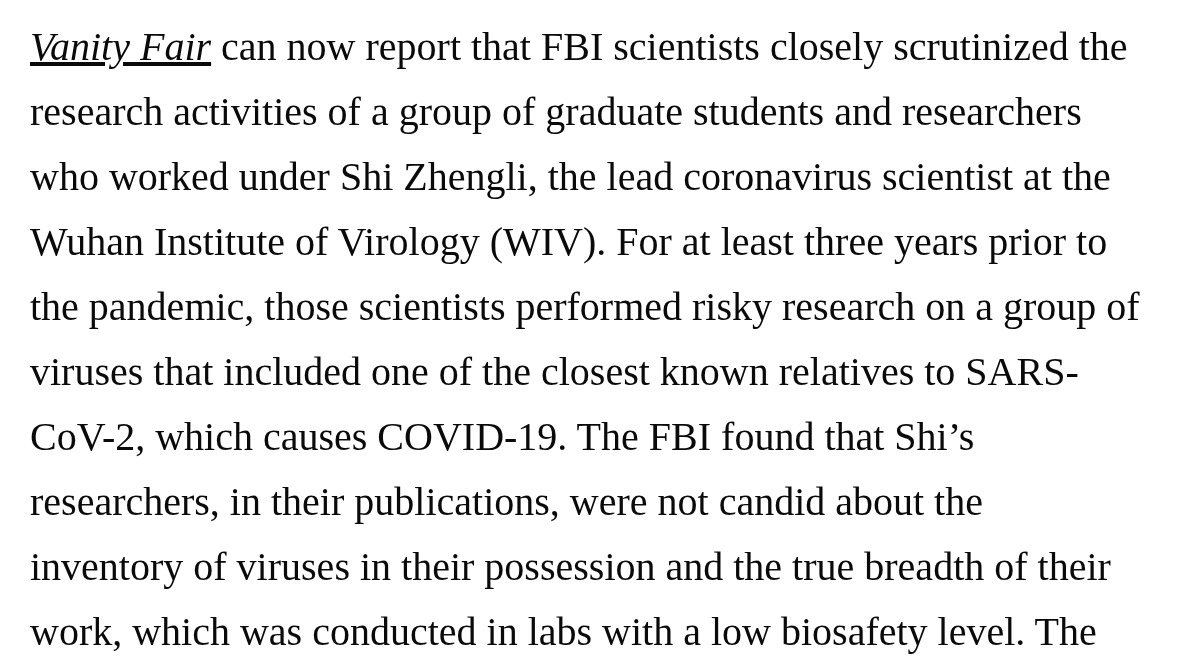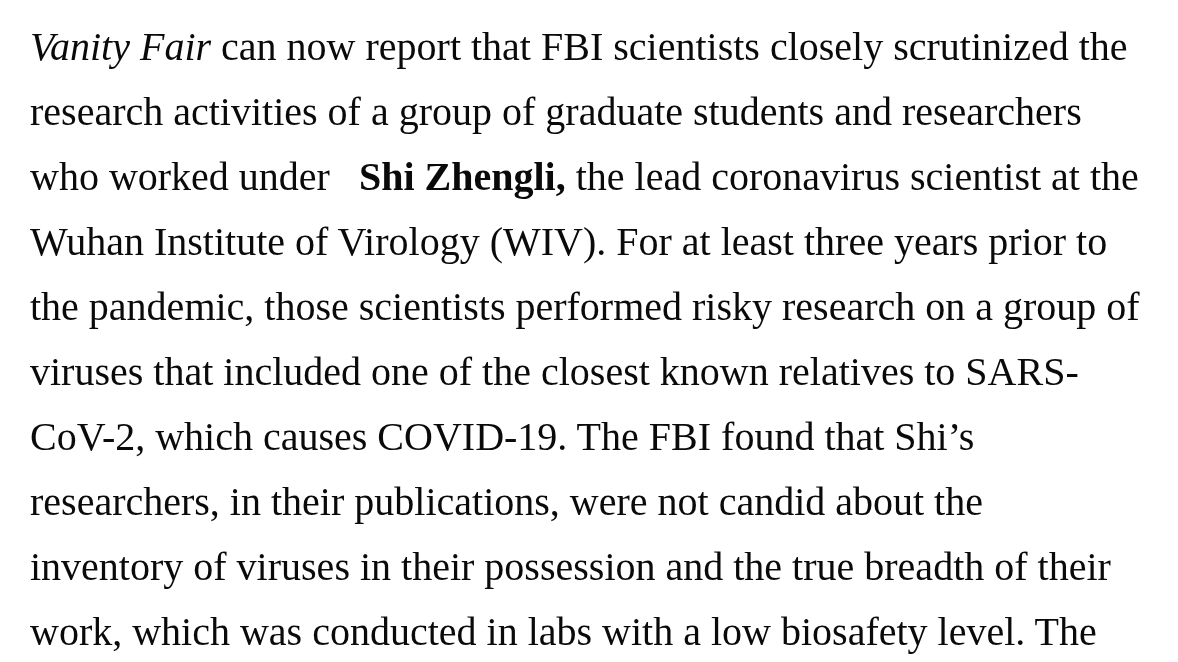--- a/index.html
+++ b/index.html
@@ -23,24 +23,24 @@
     font-family: "Liberation Serif", "DejaVu Serif", serif;
     font-size: 40px;
     line-height: 65px;
     color: #0a0a0a;
     text-align: left;
     letter-spacing: 0;
   }
   .article-paragraph em {
     font-style: italic;
     font-weight: normal;
+    text-decoration: underline;
   }
   .article-paragraph strong {
-    font-weight: bold;
-    margin-left: 19px;
+    font-weight: normal;
   }
 </style>
 </head>
 <body>
 
 <main class="article-body">
   <p class="article-paragraph"><em>Vanity Fair</em><span> can now report that FBI scientists closely scrutinized the research activities of a group of graduate students and researchers who worked under </span><strong>Shi Zhengli,</strong><span> the lead coronavirus scientist at the Wuhan Institute of Virology (WIV). For at least three years prior to the pandemic, those scientists performed risky research on a group of viruses that included one of the closest known relatives to SARS-CoV-2, which causes COVID-19. The FBI found that Shi’s researchers, in their publications, were not candid about the inventory of viruses in their possession and the true breadth of their work, which was conducted in labs with a low biosafety level. The</span></p>
 </main>
 
 </body></html>

